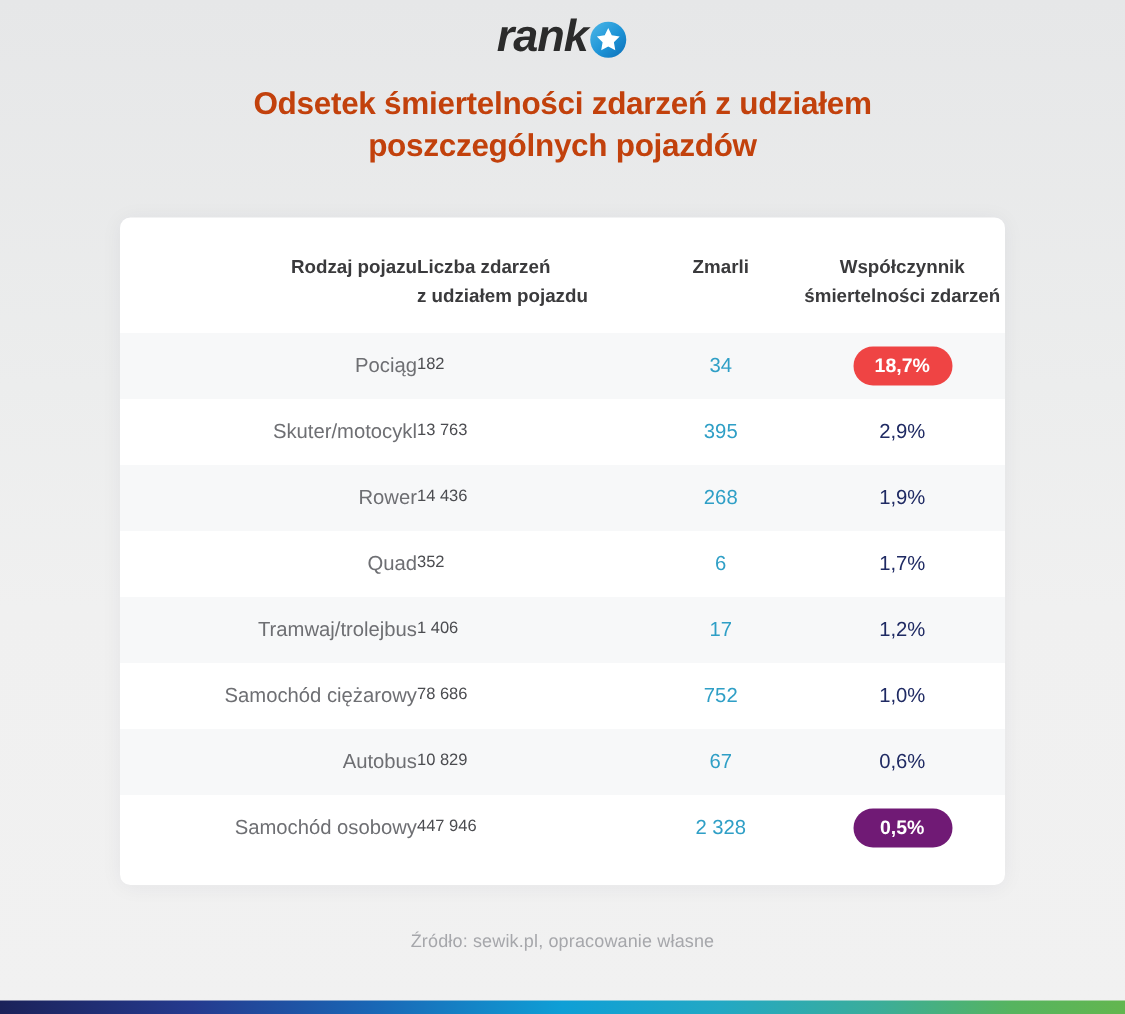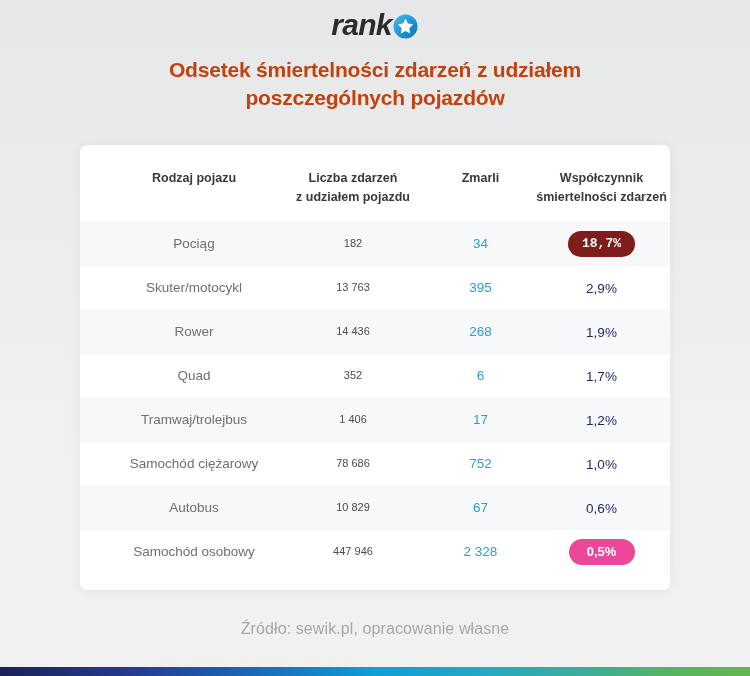--- a/index.html
+++ b/index.html
@@ -85,22 +85,22 @@
   }
   .th {
     font-size: 12.5px;
     font-weight: bold;
     color: #3a3a3c;
     line-height: 1.45;
   }
   .th-line { display: block; }
 
   
-  .c-type  { width: 198px; padding-left: 30px; text-align: center; }
-  .c-count { width: 150px; text-align: center; }
+  .c-type  { width: 198px; padding-left: 30px; text-align: right; }
+  .c-count { width: 150px; }
   .c-dead  { width: 105px; text-align: center; }
   .c-rate  { width: 137px; text-align: center; }
 
   .tbody { padding-bottom: 16px; }
 
   .row {
     display: flex;
     align-items: center;
     height: 44px;
   }
@@ -131,27 +131,27 @@
   .badge {
     display: inline-block;
     min-width: 66px;
     padding: 6px 14px 7px 14px;
     border-radius: 14px;
     color: #ffffff;
     font-size: 13px;
     font-weight: bold;
     line-height: 1;
   }
-  .badge-high { background: #7f1d1d; font-family: Liberation Mono, monospace; }
-  .badge-low  { background: #ec4899; }
+  .badge-high { background: #ef4444; }
+  .badge-low  { background: #701a75; }
 
   
   .source {
     margin-top: 30px;
-    font-size: 16px;
+    font-size: 12px;
     color: #a6a7ab;
     text-align: center;
     letter-spacing: 0.1px;
   }
 
   .bottom-bar {
     position: absolute;
     left: 0;
     bottom: 0;
     width: 750px;

